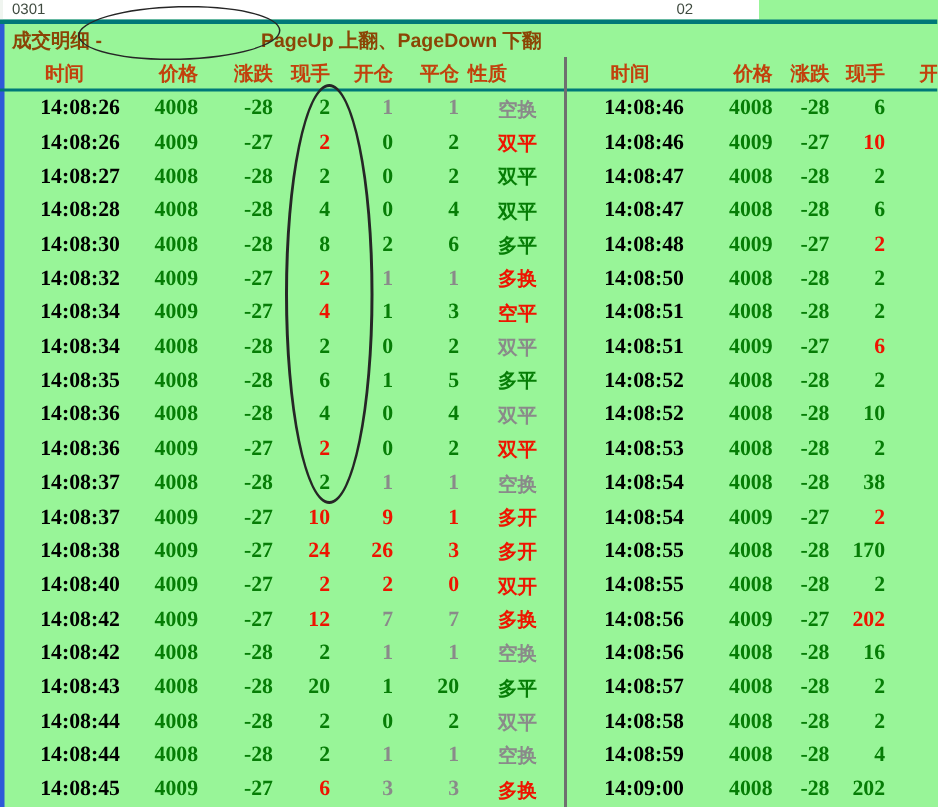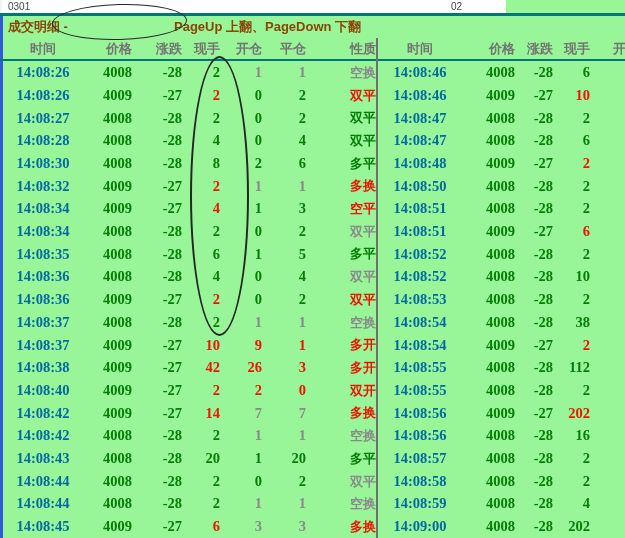--- a/index.html
+++ b/index.html
@@ -21,37 +21,37 @@
   .titlerow{position:absolute;left:0;top:16px;width:625px;height:22px;}
   .titlerow span{position:absolute;top:0;line-height:22px;font-size:13px;font-weight:bold;color:#8b4505;white-space:nowrap;}
   .tt-prefix{left:8px;}
   .tt-contract{left:68px;}
   .tt-hint{left:174px;}
 
   
   .hdr{position:absolute;top:38px;height:21px;display:grid;align-items:center;}
   .hdr-left{left:0;width:376px;grid-template-columns:74px 52px 50px 38px 42px 44px 1fr;padding-left:6px;box-sizing:border-box;}
   .hdr-right{left:378px;width:247px;grid-template-columns:72px 59px 38px 37px 49px;padding-left:6px;box-sizing:border-box;overflow:hidden;}
-  .hdr span{font-size:13px;font-weight:bold;color:#737373;text-align:right;white-space:nowrap;}
+  .hdr span{font-size:13px;font-weight:bold;color:#c2410c;text-align:right;white-space:nowrap;}
   .hdr span:first-child{text-align:center;}
-  .hdr .h-nature{text-align:right;padding-left:6px;}
+  .hdr .h-nature{text-align:left;padding-left:6px;}
   .hdr-sep{position:absolute;left:0;top:59px;width:625px;height:2px;background:#007878;}
   .mid-sep{position:absolute;left:376px;top:38px;width:2px;height:500px;background:#6f6f6f;}
 
   
   .pane{position:absolute;top:61px;height:477px;overflow:hidden;}
   .pane-left{left:0;width:376px;}
   .pane-right{left:378px;width:281px;}
   .row{display:grid;height:22.714px;align-items:center;padding-left:6px;box-sizing:border-box;}
   .pane-left .row{grid-template-columns:74px 52px 50px 38px 42px 44px 1fr;}
   .pane-right .row{grid-template-columns:72px 59px 38px 37px 49px;}
   .cell{font-family:"Liberation Serif","DejaVu Serif",serif;font-size:14.5px;font-weight:bold;
     text-align:right;white-space:nowrap;line-height:1;}
-  .cell.nature{font-family:Liberation Sans, sans-serif;font-size:13px;text-align:right;padding-left:8px;}
-  .c-time{color:#0369a1;text-align:center;}
+  .cell.nature{font-family:Liberation Sans, sans-serif;font-size:13px;text-align:center;padding-left:8px;}
+  .c-time{color:#000000;}
   .c-green{color:#067d06;}
   .c-red{color:#ee1400;}
   .c-gray{color:#8a8a8a;}
 
   
   .ellipse{position:absolute;border:2px solid #262626;border-radius:50%;background:transparent;pointer-events:none;}
   .ellipse-contract{left:52px;top:4px;width:133px;height:34px;transform:rotate(-1.5deg);border-width:1.5px;}
   .ellipse-lots{left:190px;top:56px;width:55px;height:276px;}
 </style>
 </head>
@@ -203,39 +203,39 @@
       <span class="cell c-green">-27</span>
       <span class="cell c-red">10</span>
       <span class="cell c-red">9</span>
       <span class="cell c-red">1</span>
       <span class="cell c-red nature">多开</span>
     </div>
     <div class="row">
       <span class="cell c-time">14:08:38</span>
       <span class="cell c-green">4009</span>
       <span class="cell c-green">-27</span>
-      <span class="cell c-red">42</span>
+      <span class="cell c-red">24</span>
       <span class="cell c-red">26</span>
       <span class="cell c-red">3</span>
       <span class="cell c-red nature">多开</span>
     </div>
     <div class="row">
       <span class="cell c-time">14:08:40</span>
       <span class="cell c-green">4009</span>
       <span class="cell c-green">-27</span>
       <span class="cell c-red">2</span>
       <span class="cell c-red">2</span>
       <span class="cell c-red">0</span>
       <span class="cell c-red nature">双开</span>
     </div>
     <div class="row">
       <span class="cell c-time">14:08:42</span>
       <span class="cell c-green">4009</span>
       <span class="cell c-green">-27</span>
-      <span class="cell c-red">14</span>
+      <span class="cell c-red">12</span>
       <span class="cell c-gray">7</span>
       <span class="cell c-gray">7</span>
       <span class="cell c-red nature">多换</span>
     </div>
     <div class="row">
       <span class="cell c-time">14:08:42</span>
       <span class="cell c-green">4008</span>
       <span class="cell c-green">-28</span>
       <span class="cell c-green">2</span>
       <span class="cell c-gray">1</span>
@@ -368,21 +368,21 @@
       <span class="cell c-time">14:08:54</span>
       <span class="cell c-green">4009</span>
       <span class="cell c-green">-27</span>
       <span class="cell c-red">2</span>
       <span class="cell c-red"></span>
     </div>
     <div class="row">
       <span class="cell c-time">14:08:55</span>
       <span class="cell c-green">4008</span>
       <span class="cell c-green">-28</span>
-      <span class="cell c-green">112</span>
+      <span class="cell c-green">170</span>
       <span class="cell c-red">76</span>
     </div>
     <div class="row">
       <span class="cell c-time">14:08:55</span>
       <span class="cell c-green">4008</span>
       <span class="cell c-green">-28</span>
       <span class="cell c-green">2</span>
       <span class="cell c-green"></span>
     </div>
     <div class="row">

